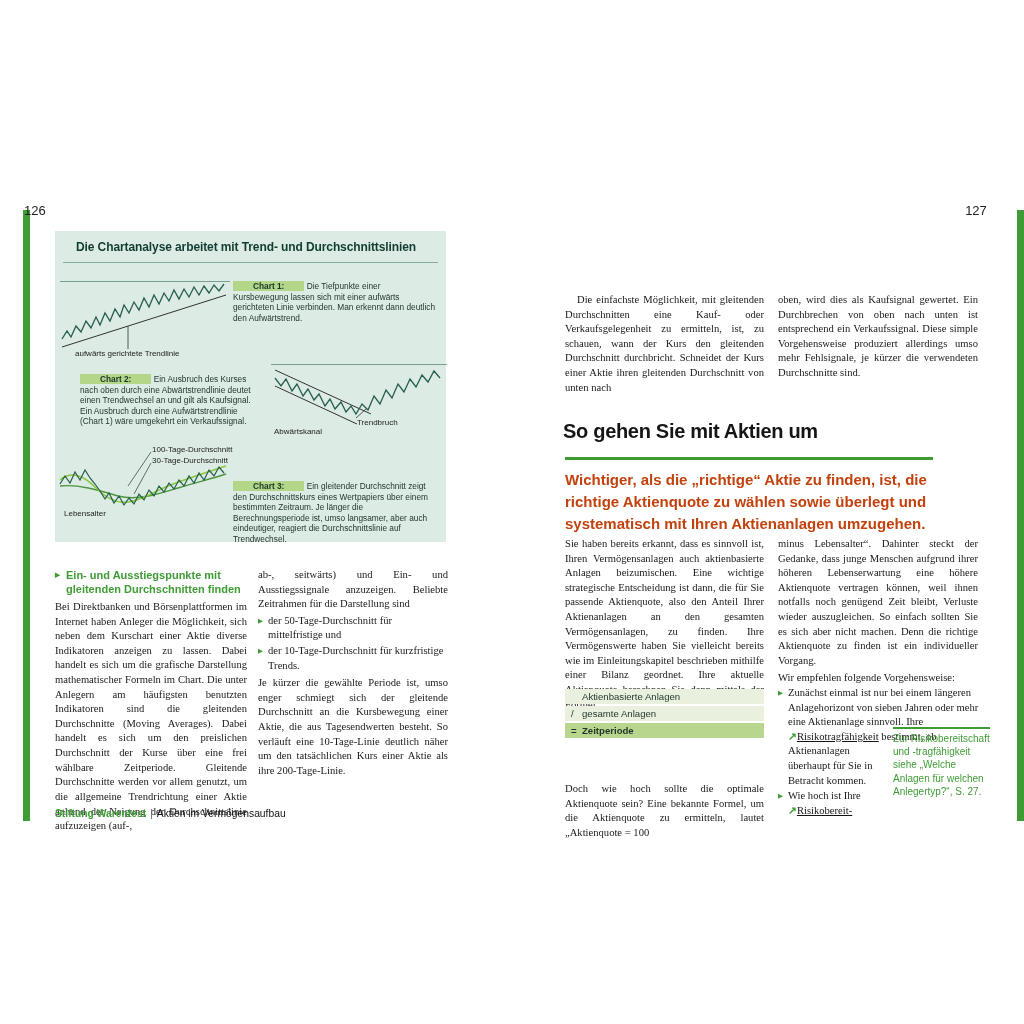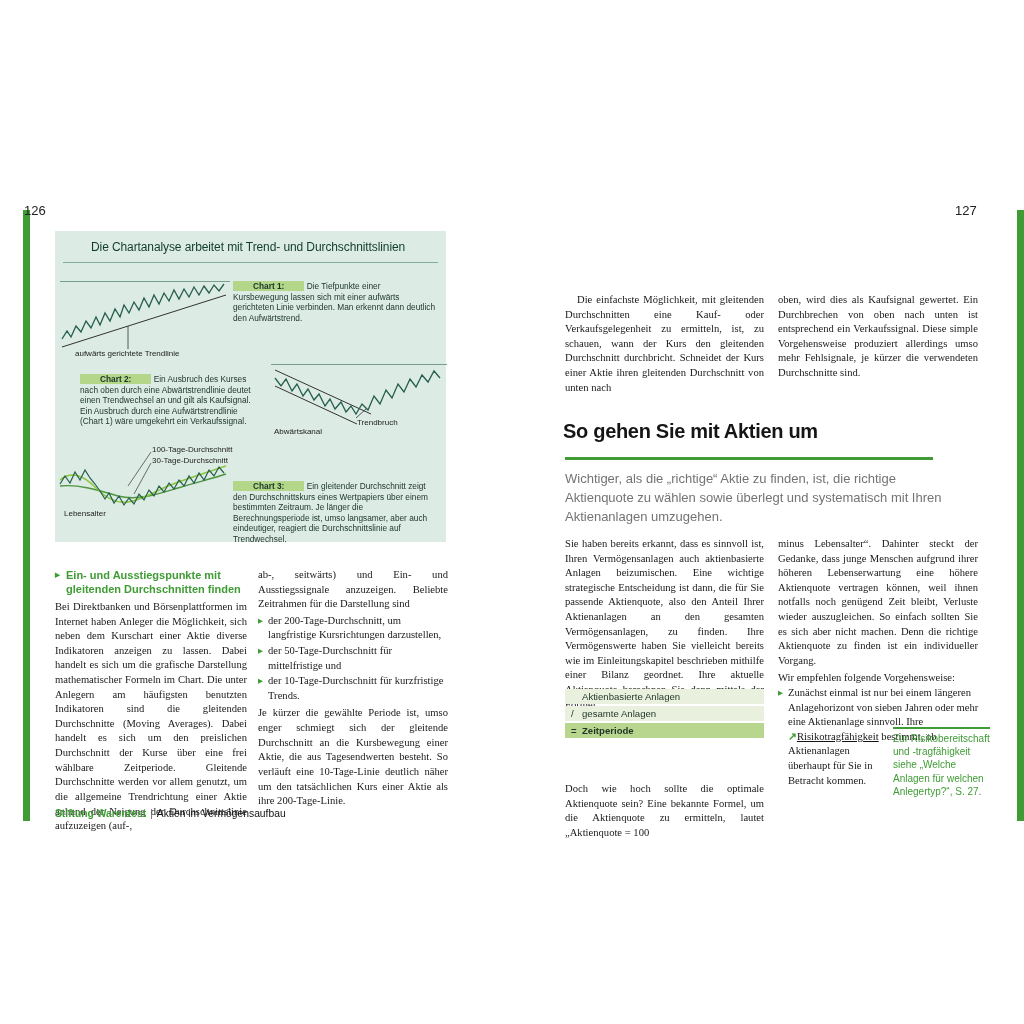--- a/index.html
+++ b/index.html
@@ -7,21 +7,21 @@
   body { position:relative; font-family:"Liberation Sans", sans-serif; color:#1a1a1a; overflow:hidden; }
   .abs { position:absolute; }
 
   :root { --accent:#3f9c35; }
 
   .edgebar { position:absolute; top:210px; height:611px; width:7px; background:var(--accent); }
   .pagenum { position:absolute; font-size:13px; font-weight:normal; color:#222; }
 
   
   .infobox { position:absolute; left:55px; top:231px; width:391px; height:311px; background:#dcebe4; }
-  .ib-title { position:absolute; left:24px; top:9px; width:375px; font-size:12px; font-weight:normal;
+  .ib-title { position:absolute; left:9px; top:9px; width:375px; font-size:12px; font-weight:bold;
               letter-spacing:-0.1px; white-space:nowrap; color:#113c30;padding-left:12px; }
   .ib-rule { position:absolute; left:8px; top:31px; width:375px; height:1px; background:#3a7a66; opacity:.55; }
   .caption { position:absolute; font-size:8.3px; line-height:1.27; color:#21382e; text-align:left; }
   .chip { background:#b4d688; font-weight:bold; padding:0 20px; color:#16352a; }
   .small-label { position:absolute; font-size:8px; color:#222; line-height:1.1; }
   .chart { position:absolute; overflow:visible; }
 
   
   .serifcol { position:absolute; font-family:"Liberation Serif", serif; font-size:10.6px; line-height:1.38;
               color:#191919; text-align:justify; hyphens:auto; -webkit-hyphens:auto; overflow-wrap:break-word; }
@@ -32,21 +32,21 @@
   .bul li { position:relative; padding-left:10px; margin-bottom:1px; text-align:left; }
   .footer { position:absolute; left:55px; top:808px; font-size:10.3px; }
   .footer .brand { color:var(--accent); font-weight:bold;text-align:center; }
   .footer .sep { color:#666; padding:0 4px; }
   .footer .btitle { color:#111; }
 
   
   .main-head { position:absolute; left:563px; top:420px; font-size:20px; font-weight:bold;
                letter-spacing:-0.3px; color:#151515; white-space:nowrap; }
   .head-rule { position:absolute; left:565px; top:457px; width:368px; height:3px; background:var(--accent); }
-  .lead { position:absolute; left:565px; top:469px; width:392px; font-size:13px; line-height:1.48; color:#737373; }
+  .lead { position:absolute; left:565px; top:469px; width:392px; font-size:15px; line-height:1.48; color:#c2410c;font-weight:bold; }
 
   .formula { position:absolute; left:565px; top:689px; width:199px; font-size:9.6px; color:#1f3328; }
   .frow { display:flex; padding:2px 6px; background:#e9f1de; margin-bottom:2px; }
   .frow .op { width:11px; flex:0 0 11px; }
   .frow.total { background:#b9d68f; font-weight:bold; }
 
   .xarr { color:var(--accent); font-weight:bold; }
   .xref { text-decoration:underline; color:#141414; }
   .mn-spacer { float:right; width:94px; height:52px; margin-left:4px; }
   .b2 { padding-right:92px !important; }
@@ -55,21 +55,21 @@
   .margin-note { position:absolute; left:893px; top:732px; width:97px; font-size:10px; line-height:1.32;
                  color:var(--accent); text-align:left; }
 </style>
 </head>
 <body>
 
 <div class="edgebar" style="left:23px"></div>
 <div class="edgebar" style="left:1017px; width:7px"></div>
 
 <div class="pagenum" style="left:24px; top:203px">126</div>
-<div class="pagenum" style="left:955px; top:203px; width:42px; text-align:left">127</div>
+<div class="pagenum" style="left:955px; top:203px; width:42px; text-align:center">127</div>
 
 <div class="infobox">
   <div class="ib-title">Die Chartanalyse arbeitet mit Trend- und Durchschnittslinien</div>
   <div class="ib-rule"></div>
 
   <svg class="chart" style="left:5px; top:50px" width="170" height="74" viewBox="0 0 170 74">
     <line x1="0" y1="0.5" x2="170" y2="0.5" stroke="#336b5b" stroke-width="1" opacity="0.6"></line>
     <line x1="2" y1="66" x2="166" y2="14" stroke="#333333" stroke-width="1"></line>
     <polyline fill="none" stroke="#255e4e" stroke-width="1.3" points="2,58 7,50 11,56 16,45 21,51 26,40 31,47 36,36 40,44 45,32 50,40 55,28 60,36 64,24 69,32 74,21 79,29 84,17 89,26 94,14 99,23 104,12 109,20 114,9 119,18 124,8 129,16 134,6 139,14 144,5 149,12 154,4 159,10 164,3"></polyline>
     <line x1="68" y1="45" x2="68" y2="68" stroke="#333333" stroke-width="0.8"></line>
@@ -119,24 +119,20 @@
   <span>Ein- und Ausstiegspunkte mit gleitenden Durchschnitten finden</span>
 </div>
 
 <div class="serifcol" style="left:55px; top:600px; width:192px">Bei Direktbanken und Börsenplattformen im Internet haben Anleger die Möglichkeit, sich neben dem Kurschart einer Aktie diverse Indikatoren anzeigen zu lassen. Dabei handelt es sich um die grafische Darstellung mathematischer Formeln im Chart. Die unter Anlegern am häufigsten benutzten Indikatoren sind die gleitenden Durchschnitte (Moving Averages). Dabei handelt es sich um den preislichen Durchschnitt der Kurse über eine frei wählbare Zeitperiode. Gleitende Durchschnitte werden vor allem genutzt, um die allgemeine Trendrichtung einer Aktie anhand der Neigung der Durchschnittslinie aufzuzeigen (auf-,</div>
 
 <div class="abs" style="left:258px; top:568px; width:190px">
   <div class="serifcol" style="position:static">ab-, seitwärts) und Ein- und Ausstiegssignale anzuzeigen. Beliebte Zeitrahmen für die Darstellung sind</div>
   <ul class="bul serifcol" style="position:static; margin:2px 0; text-align:left">
     <li>
       <span class="arr">▶</span>
-      <span>der 200-Tage-Durchschnitt, um langfristige Kursrichtungen darzustellen,</span>
-    </li>
-    <li>
-      <span class="arr">▶</span>
       <span>der 50-Tage-Durchschnitt für mittelfristige und</span>
     </li>
     <li>
       <span class="arr">▶</span>
       <span>der 10-Tage-Durchschnitt für kurzfristige Trends.</span>
     </li>
   </ul>
   <div class="serifcol" style="position:static; margin-top:3px">Je kürzer die gewählte Periode ist, umso enger schmiegt sich der gleitende Durchschnitt an die Kursbewegung einer Aktie, die aus Tagesendwerten besteht. So verläuft eine 10-Tage-Linie deutlich näher um den tatsächlichen Kurs einer Aktie als ihre 200-Tage-Linie.</div>
 </div>
 
@@ -173,16 +169,20 @@
 
 <div class="serifcol" style="left:778px; top:537px; width:200px">minus Lebensalter“. Dahinter steckt der Gedanke, dass junge Menschen aufgrund ihrer höheren Lebenserwartung eine höhere Aktienquote vertragen können, weil ihnen notfalls noch genügend Zeit bleibt, Verluste wieder auszugleichen. So einfach sollten Sie es sich aber nicht machen. Denn die richtige Aktienquote zu finden ist ein individueller Vorgang.</div>
 
 <div class="serifcol" style="left:778px; top:671px; width:200px; text-align:left">Wir empfehlen folgende Vorgehensweise:</div>
 
 <ul class="bul serifcol" style="left:778px; top:686px; width:202px; text-align:left">
   <li>
     <span class="arr">▶</span>
     <span>Zunächst einmal ist nur bei einem längeren Anlagehorizont von sieben Jahren oder mehr eine Aktienanlage sinnvoll. Ihre </span><span class="xarr">↗</span><span class="xref">Risikotragfähigkeit</span><span> bestimmt, ob </span><span class="mn-spacer"></span><span>Aktienanlagen überhaupt für Sie in Betracht kommen.</span>
   </li>
+  <li class="b2">
+    <span class="arr">▶</span>
+    <span>Wie hoch ist Ihre </span><span class="xarr">↗</span><span class="xref">Risikobereit-</span>
+  </li>
 </ul>
 
 <div class="margin-rule"></div>
 <div class="margin-note">Zur Risikobereitschaft und -tragfähigkeit siehe „Welche Anlagen für welchen Anlegertyp?“, S. 27.</div>
 
 </body></html>

